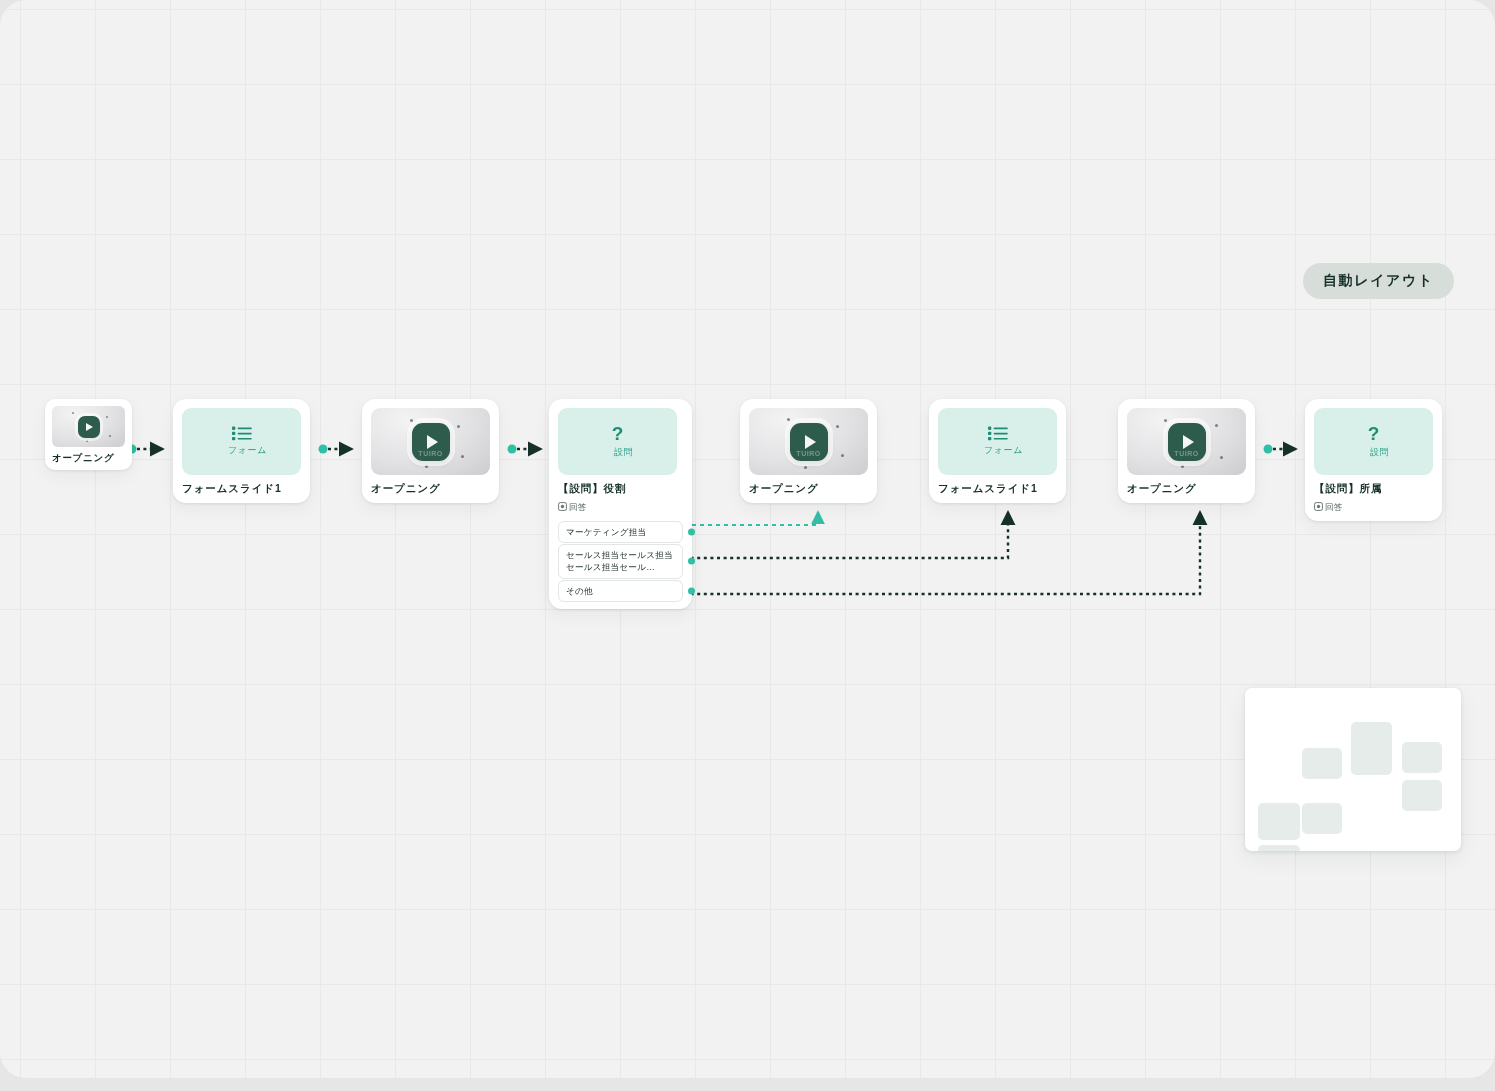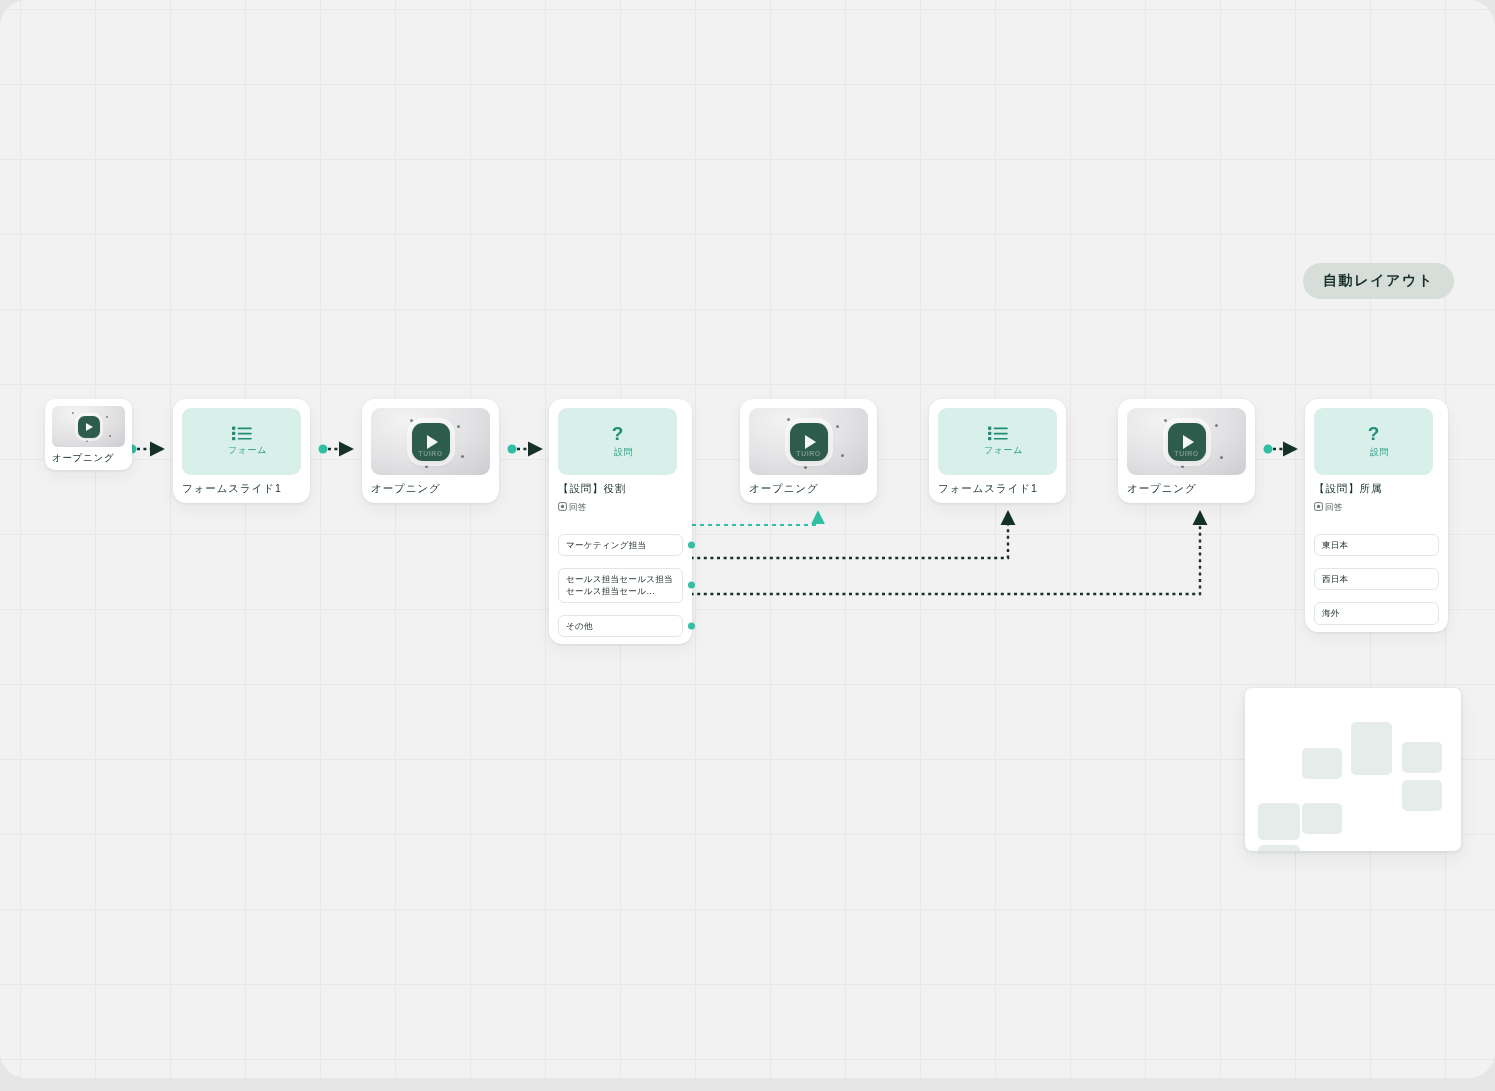--- a/index.html
+++ b/index.html
@@ -88,32 +88,32 @@
   .tile .glyph.qm { font-size: 19px; font-weight: 700; }
   .tile .tlabel {
     font-size: 9px; color: #2aa089; letter-spacing: .6px; font-weight: 500; margin-left: 12px;
   }
 
   
   .listicon { display: block; }
 
   .node-title {
     margin-top: 7px;
-    font-size: 10.5px; font-weight: 400; color: #16302a;
+    font-size: 10.5px; font-weight: 700; color: #16302a;
     letter-spacing: .9px; white-space: nowrap;
   }
   .node.small .node-title { font-size: 9.5px; letter-spacing: .7px; margin-top: 5px; }
 
   
   .ans-head {
     display: flex; align-items: flex-start; gap: 2px;
     margin-top: 6px; font-size: 8.5px; color: #4b5b57; letter-spacing: .3px;
   }
   .ans-head .ico { display: inline-block; width: 9px; height: 9px; }
-  .ans-list { margin-top: 20px; display: flex; flex-direction: column; gap: 12px; }
+  .ans-list { margin-top: 7px; display: flex; flex-direction: column; gap: 1px; }
   .ans-opt {
     position: relative;
     width: 125px; min-height: 20px;
     border: 1px solid #e2e6e5; border-radius: 6px;
     background: #fff;
     font-size: 8.6px; color: #21302c; line-height: 1.42;
     padding: 4px 7px; letter-spacing: .2px;
   }
   .ans-opt .dot {
     position: absolute; right: -13px; top: 50%; transform: translateY(-50%);
@@ -312,25 +312,20 @@
         <div class="node-title">【設問】所属</div>
         <div class="ans-head">
           <span class="ico">
             <svg width="9" height="9" viewBox="0 0 9 9">
                 <rect x="0.6" y="0.6" width="7.8" height="7.8" rx="1.6" fill="none" stroke="#6b7a76" stroke-width="1"></rect>
                 <circle cx="4.5" cy="4.5" r="1.7" fill="#6b7a76"></circle>
               </svg>
           </span>
           <span>回答</span>
         </div>
-        <div class="ans-list">
-          <div class="ans-opt"><span>東日本</span></div>
-          <div class="ans-opt"><span>西日本</span></div>
-          <div class="ans-opt"><span>海外</span></div>
-        </div>
       </div>
 
     </div>
 
     <button id="autolayout">自動レイアウト</button>
 
     <div id="minimap">
       <div class="mm" style="left:13px;  top:115px; width:42px; height:37px;"></div>
       <div class="mm" style="left:57px;  top:60px;  width:40px; height:31px;"></div>
       <div class="mm" style="left:57px;  top:115px; width:40px; height:31px;"></div>

